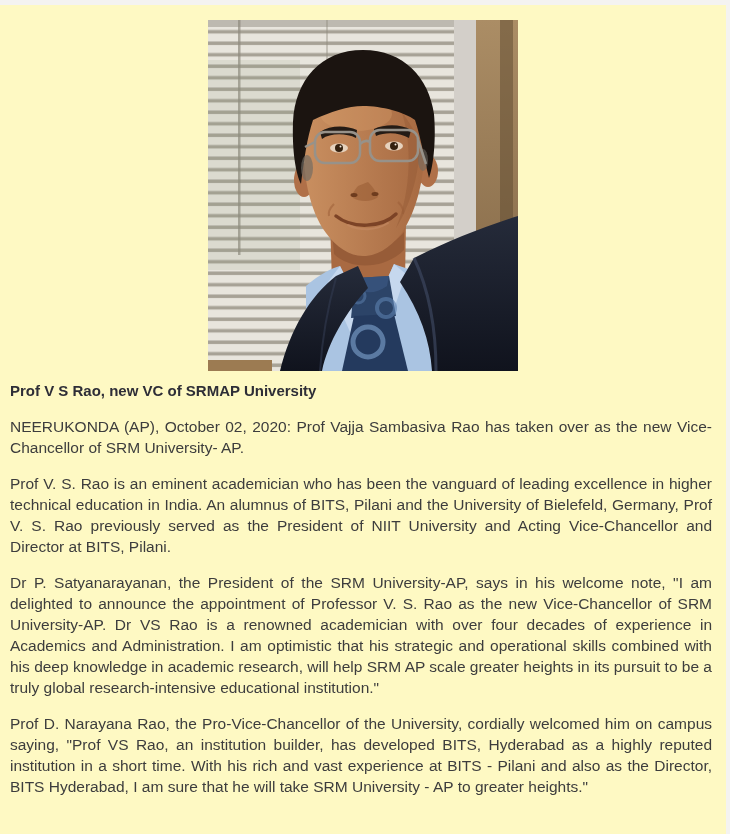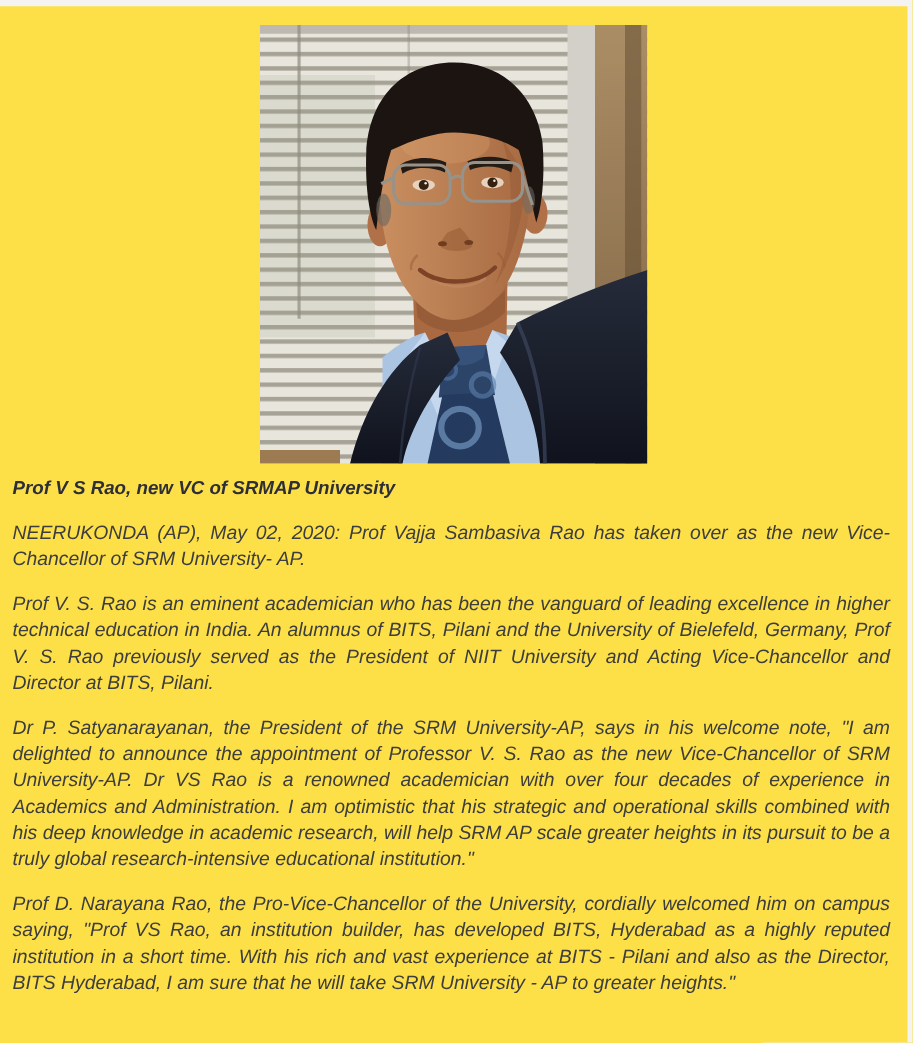--- a/index.html
+++ b/index.html
@@ -10,23 +10,22 @@
     font-family: "Liberation Sans", "DejaVu Sans", sans-serif;
     position: relative;
     overflow: hidden;
   }
   .content {
     position: absolute;
     left: 0;
     top: 5px;
     width: 726px;
     height: 829px;
-    background: #fde047;
+    background: #fef9c3;
     overflow: hidden;
-    font-style: italic;
   }
   .photo-wrap {
     width: 310px;
     height: 351px;
     margin: 15px auto 0 auto;
     overflow: hidden;
   }
   .photo-wrap svg { display: block; }
   .caption {
     margin: 10px 14px 0 10px;
@@ -145,18 +144,18 @@
         <path d="M128,196 C144,209 174,208 188,194" stroke="#7c4326" stroke-width="3.5" fill="none" stroke-linecap="round"></path>
         <path d="M140,205 C152,211 168,211 180,203" stroke="#c58a64" stroke-width="2" fill="none" opacity="0.6" stroke-linecap="round"></path>
         <path d="M126,184 C122,188 120,192 121,196" stroke="#9a5c36" stroke-width="2" fill="none" opacity="0.5"></path>
         <path d="M190,182 C194,186 196,190 195,194" stroke="#9a5c36" stroke-width="2" fill="none" opacity="0.5"></path>
       </g>
     </svg>
   </figure>
 
   <h3 class="caption">Prof V S Rao, new VC of SRMAP University</h3>
 
-  <p class="body-para">NEERUKONDA (AP), May 02, 2020: Prof Vajja Sambasiva Rao has taken over as the new Vice-Chancellor of SRM University- AP.</p>
+  <p class="body-para">NEERUKONDA (AP), October 02, 2020: Prof Vajja Sambasiva Rao has taken over as the new Vice-Chancellor of SRM University- AP.</p>
   <p class="body-para">Prof V. S. Rao is an eminent academician who has been the vanguard of leading excellence in higher technical education in India. An alumnus of BITS, Pilani and the University of Bielefeld, Germany, Prof V. S. Rao previously served as the President of NIIT University and Acting Vice-Chancellor and Director at BITS, Pilani.</p>
   <p class="body-para">Dr P. Satyanarayanan, the President of the SRM University-AP, says in his welcome note, "I am delighted to announce the appointment of Professor V. S. Rao as the new Vice-Chancellor of SRM University-AP. Dr VS Rao is a renowned academician with over four decades of experience in Academics and Administration. I am optimistic that his strategic and operational skills combined with his deep knowledge in academic research, will help SRM AP scale greater heights in its pursuit to be a truly global research-intensive educational institution."</p>
   <p class="body-para">Prof D. Narayana Rao, the Pro-Vice-Chancellor of the University, cordially welcomed him on campus saying, "Prof VS Rao, an institution builder, has developed BITS, Hyderabad as a highly reputed institution in a short time. With his rich and vast experience at BITS - Pilani and also as the Director, BITS Hyderabad, I am sure that he will take SRM University - AP to greater heights."</p>
 
 </div>
 
 </body></html>

